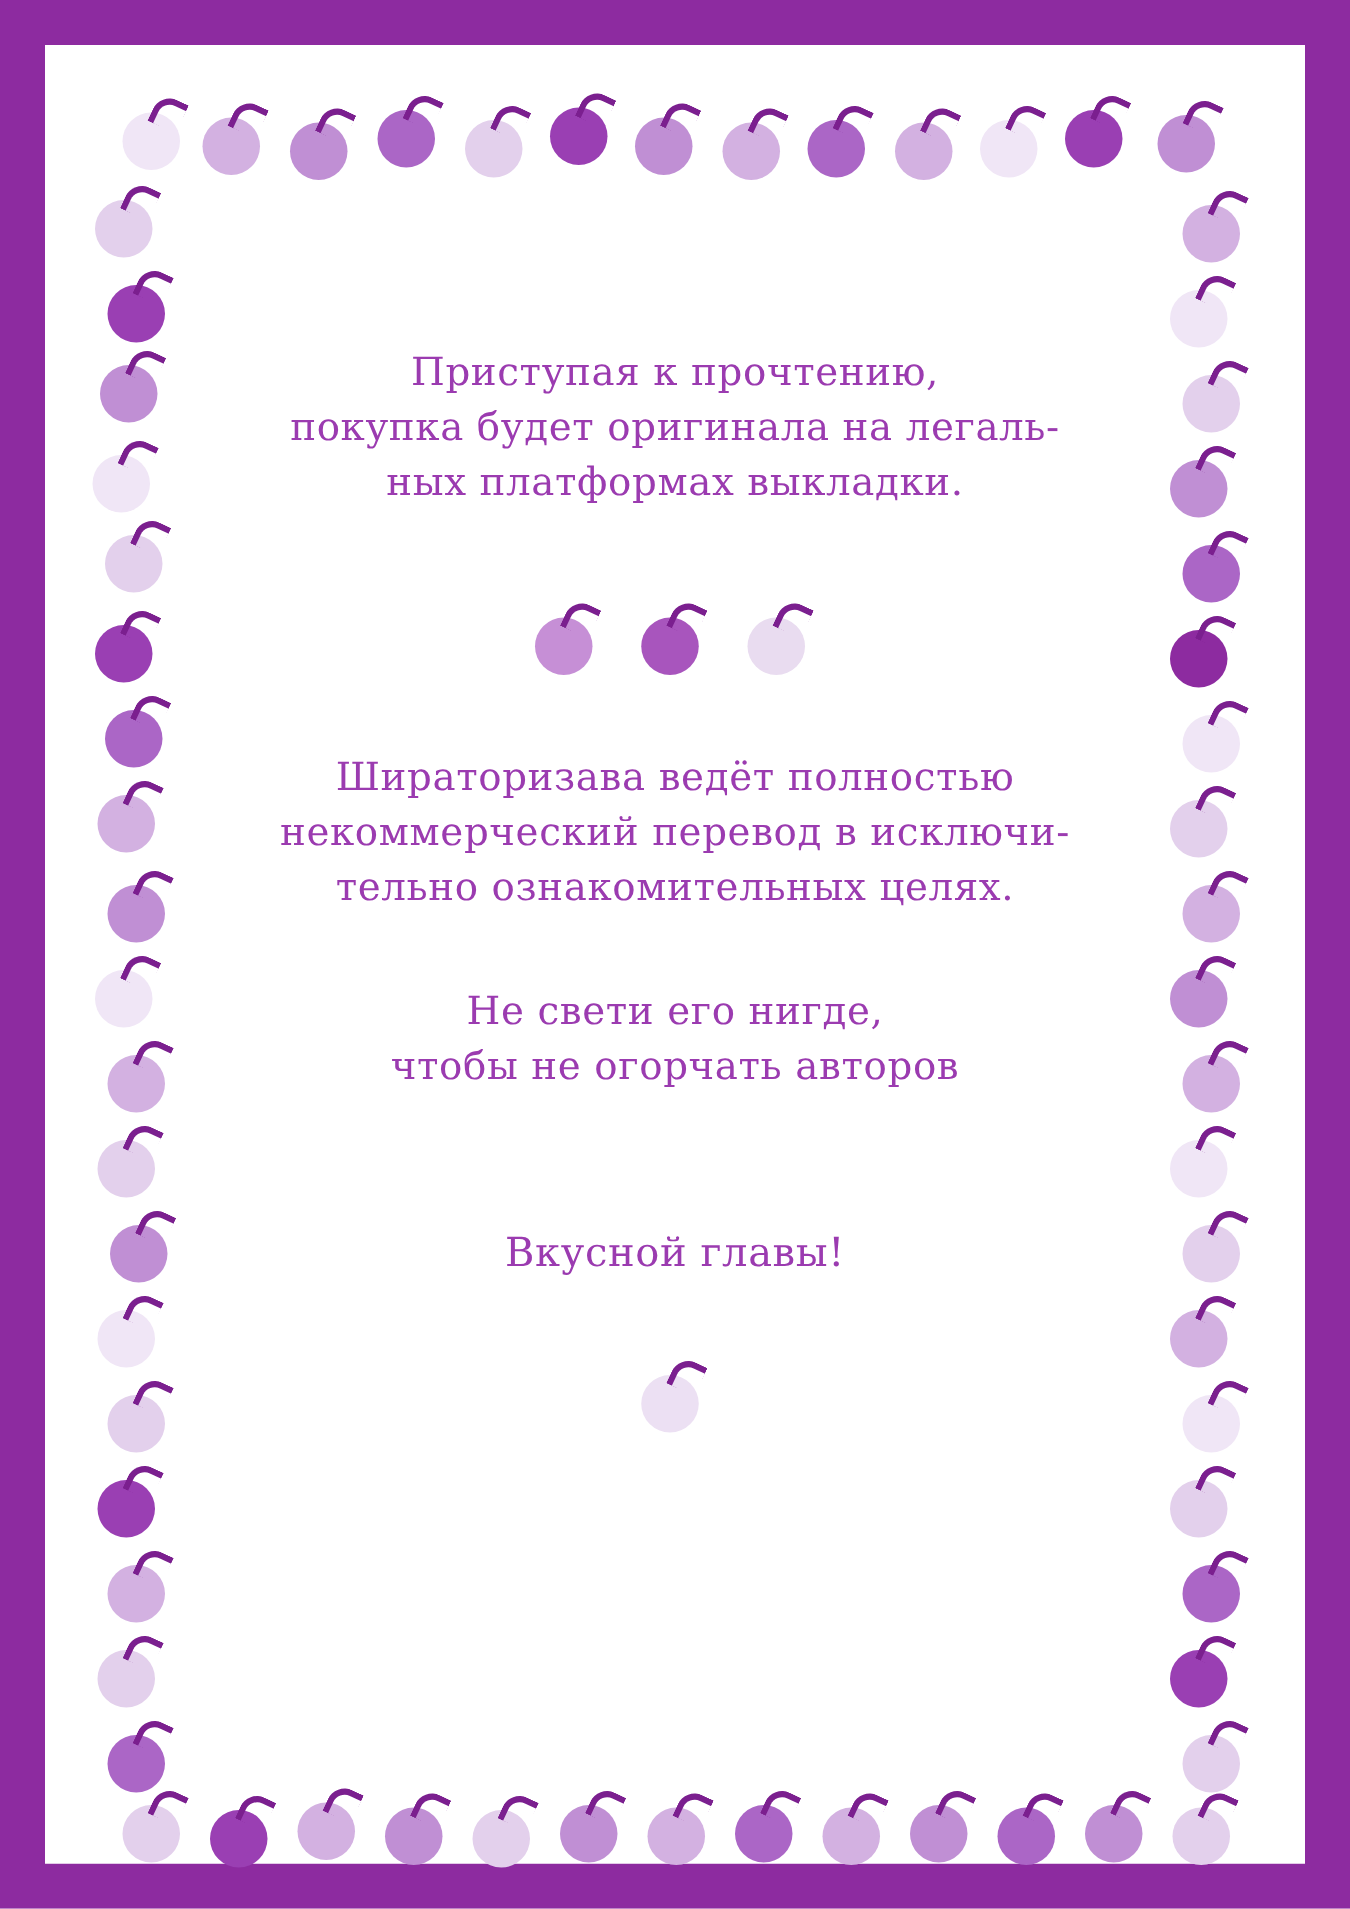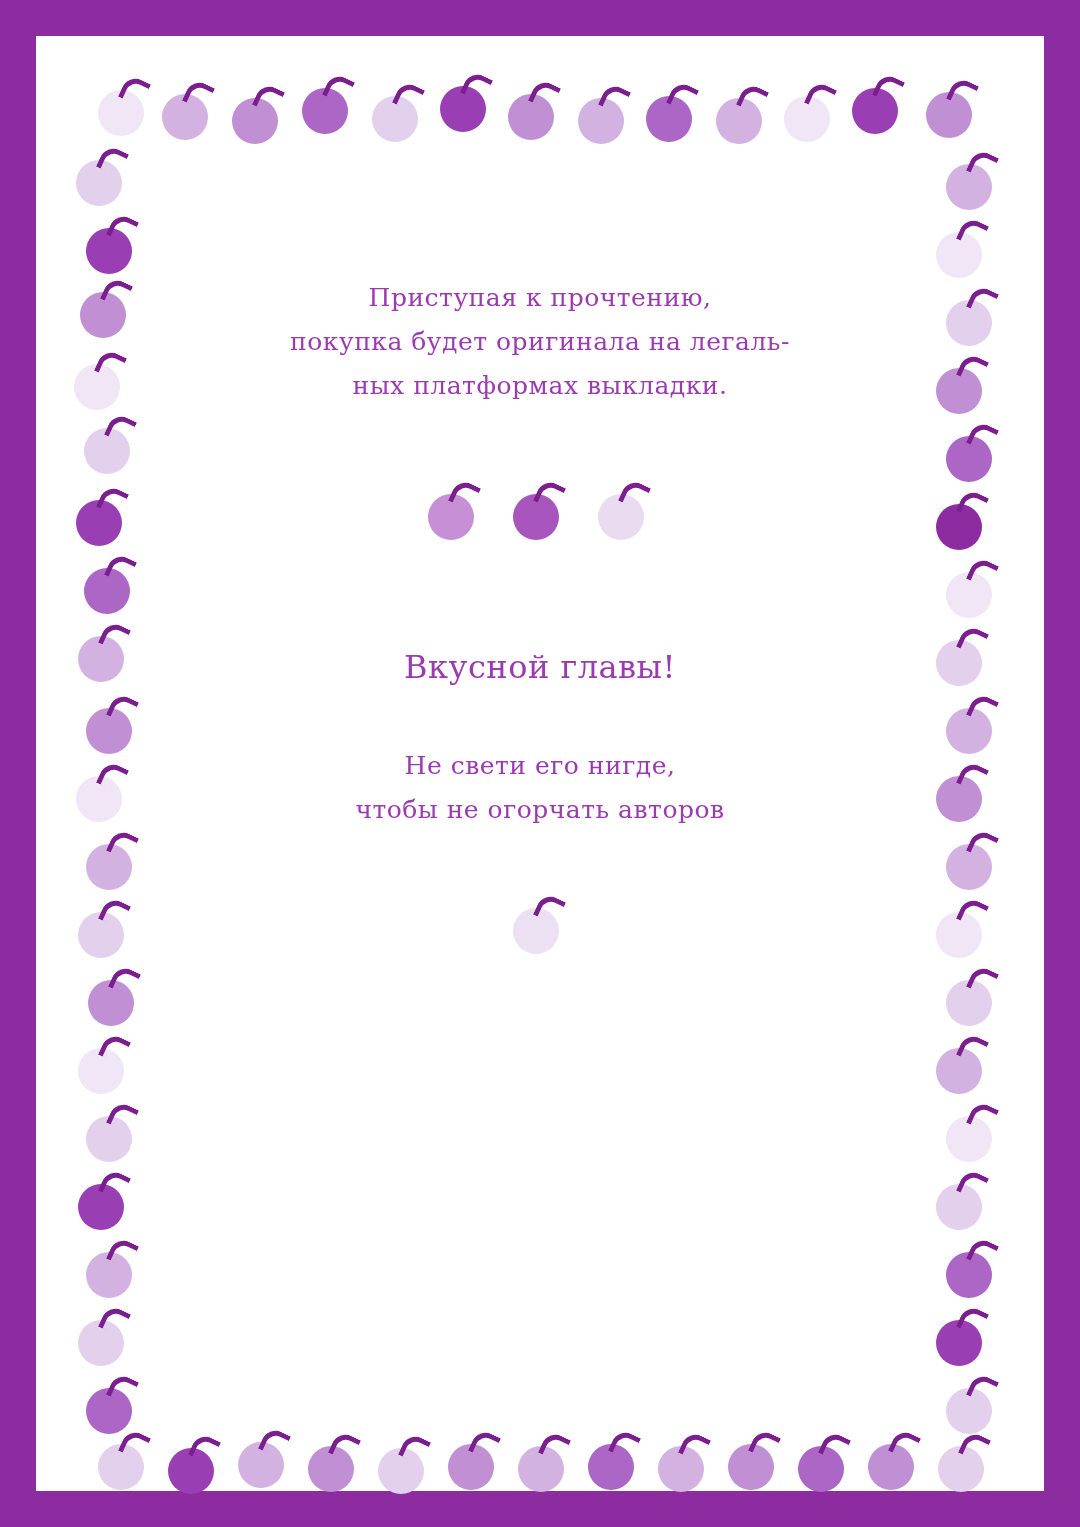--- a/index.html
+++ b/index.html
@@ -40,21 +40,21 @@
     font-family: "DejaVu Serif", serif;
     font-size: 45px;
     letter-spacing: 1.5px;
     color: #8d2ba0;
     margin-top: 110px;
     font-weight: 400;
   }
   .para {
     font-family: "DejaVu Serif", serif;
     color: #9b3bb0;
-    font-size: 25px;
+    font-size: 31px;
     line-height: 44px;
     letter-spacing: 0.5px;
     margin: 0;
     font-weight: 400;
   }
   .para.p1 { margin-top: 120px; }
   .para.p2 { margin-top: 0; }
   .para.p3 { margin-top: 55px; }
   .para.p4 { margin-top: 105px; font-size: 32px; }
 
@@ -398,27 +398,32 @@
         <div>покупка будет оригинала на легаль-</div>
         <div>ных платформах выкладки.</div>
       </div>
 
       <div class="divider">
         <span class="berry-wrap"><span class="berry-body" style="background:#c68fd6"></span><span class="berry-stem" style="left:28px; top:4px;"></span></span>
         <span class="berry-wrap"><span class="berry-body" style="background:#a855bd"></span><span class="berry-stem" style="left:28px; top:4px;"></span></span>
         <span class="berry-wrap"><span class="berry-body" style="background:#e9dcf0"></span><span class="berry-stem" style="left:28px; top:4px;"></span></span>
       </div>
 
-
-      <div class="para p4">Вкусной главы!</div>
+      <div class="para p2">
+        <div>Шираторизава ведёт полностью</div>
+        <div>некоммерческий перевод в исключи-</div>
+        <div>тельно ознакомительных целях.</div>
+      </div>
 
       <div class="para p3">
         <div>Не свети его нигде,</div>
         <div>чтобы не огорчать авторов</div>
       </div>
 
+      <div class="para p4">Вкусной главы!</div>
+
       <div class="single-berry">
         <span class="berry-wrap"><span class="berry-body" style="background:#ece0f3"></span><span class="berry-stem" style="left:28px; top:4px;"></span></span>
       </div>
 
     </div>
   </div>
 </div>
 
 </body></html>

